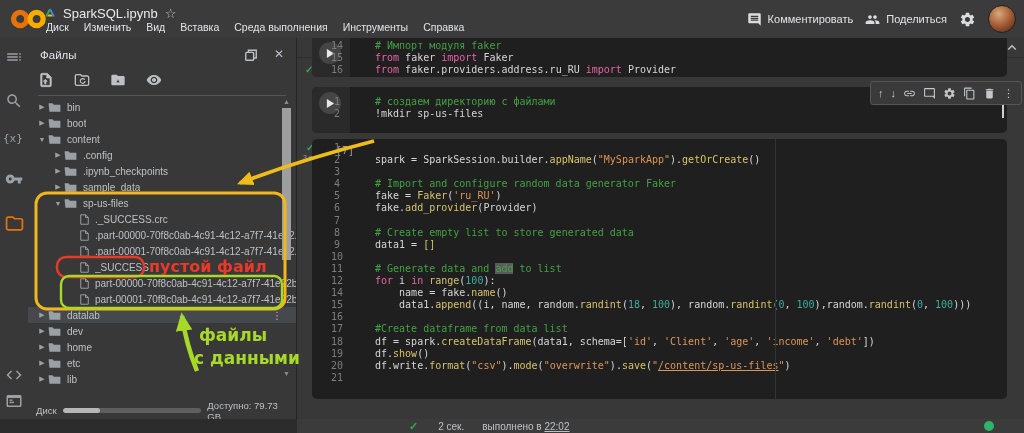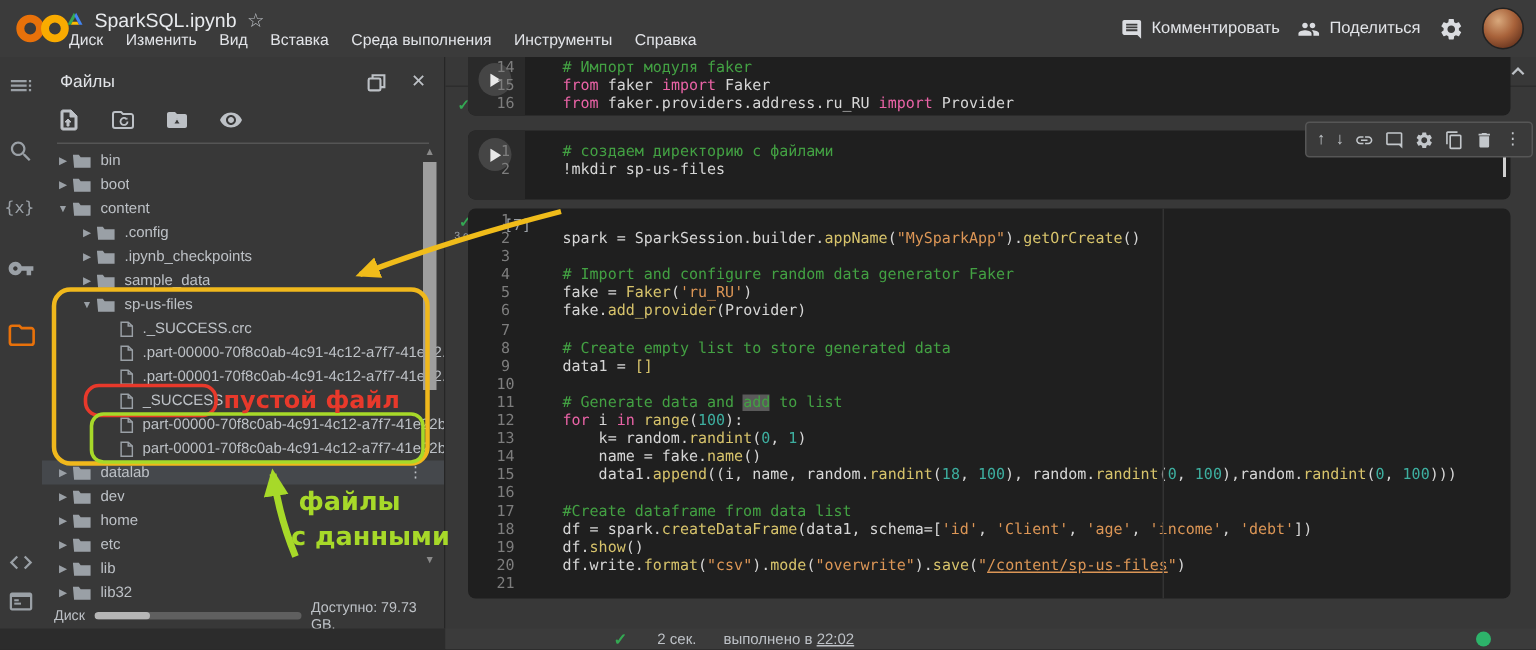--- a/index.html
+++ b/index.html
@@ -369,29 +369,20 @@
         </div>
         <div class="tree-row" style="padding-left: 8px;">
           <span class="caret">▶</span>
           <span class="ticon">
             <svg viewBox="0 0 16 14" width="13" height="11">
               <path d="M0.5,1.5 h5 l1.6,2 h8.4 v9 h-14 z" fill="#9aa0a6"></path>
             </svg>
           </span>
           <span class="tlabel">lib</span>
         </div>
-        <div class="tree-row" style="padding-left: 8px;">
-          <span class="caret">▶</span>
-          <span class="ticon">
-            <svg viewBox="0 0 16 14" width="13" height="11">
-              <path d="M0.5,1.5 h5 l1.6,2 h8.4 v9 h-14 z" fill="#9aa0a6"></path>
-            </svg>
-          </span>
-          <span class="tlabel">lib32</span>
-        </div>
       </div>
     <span id="fp-scroll-up">▲</span>
     <div id="fp-thumb"></div>
     <span id="fp-scroll-dn">▼</span>
     <div id="fp-footer">
       <span class="dlabel">Диск</span>
       <div id="disk-bar">
           <div id="disk-fill" style="width: 27%;"></div>
         </div>
       <span id="disk-avail">Доступно: 79.73 GB.</span>
@@ -484,21 +475,20 @@
           <div class="line"><span class="ln">3</span><span></span></div>
           <div class="line"><span class="ln">4</span><span><span class="sg-c"># Import and configure random data generator Faker</span></span></div>
           <div class="line"><span class="ln">5</span><span><span class="sg-p">fake = </span><span class="sg-f">Faker</span><span class="sg-p">(</span><span class="sg-s">'ru_RU'</span><span class="sg-p">)</span></span></div>
           <div class="line"><span class="ln">6</span><span><span class="sg-p">fake.</span><span class="sg-f">add_provider</span><span class="sg-p">(Provider)</span></span></div>
           <div class="line"><span class="ln">7</span><span></span></div>
           <div class="line"><span class="ln">8</span><span><span class="sg-c"># Create empty list to store generated data</span></span></div>
           <div class="line"><span class="ln">9</span><span><span class="sg-p">data1 = </span><span class="sg-f">[]</span></span></div>
           <div class="line"><span class="ln">10</span><span></span></div>
           <div class="line"><span class="ln">11</span><span><span class="sg-c"># Generate data and </span><span class="sg-h">add</span><span class="sg-c"> to list</span></span></div>
           <div class="line"><span class="ln">12</span><span><span class="sg-k">for</span><span class="sg-p"> i </span><span class="sg-k">in</span><span class="sg-p"> </span><span class="sg-f">range</span><span class="sg-p">(</span><span class="sg-n">100</span><span class="sg-p">):</span></span></div>
-          <div class="line"><span class="ln">13</span><span><span class="sg-p">    k= random.</span><span class="sg-f">randint</span><span class="sg-p">(</span><span class="sg-n">0</span><span class="sg-p">, </span><span class="sg-n">1</span><span class="sg-p">)</span></span></div>
           <div class="line"><span class="ln">14</span><span><span class="sg-p">    name = fake.</span><span class="sg-f">name</span><span class="sg-p">()</span></span></div>
           <div class="line"><span class="ln">15</span><span><span class="sg-p">    data1.</span><span class="sg-f">append</span><span class="sg-p">((i, name, random.</span><span class="sg-f">randint</span><span class="sg-p">(</span><span class="sg-n">18</span><span class="sg-p">, </span><span class="sg-n">100</span><span class="sg-p">), random.</span><span class="sg-f">randint</span><span class="sg-p">(</span><span class="sg-n">0</span><span class="sg-p">, </span><span class="sg-n">100</span><span class="sg-p">),random.</span><span class="sg-f">randint</span><span class="sg-p">(</span><span class="sg-n">0</span><span class="sg-p">, </span><span class="sg-n">100</span><span class="sg-p">)))</span></span></div>
           <div class="line"><span class="ln">16</span><span></span></div>
           <div class="line"><span class="ln">17</span><span><span class="sg-c">#Create dataframe from data list</span></span></div>
           <div class="line"><span class="ln">18</span><span><span class="sg-p">df = spark.</span><span class="sg-f">createDataFrame</span><span class="sg-p">(data1, schema=[</span><span class="sg-s">'id'</span><span class="sg-p">, </span><span class="sg-s">'Client'</span><span class="sg-p">, </span><span class="sg-s">'age'</span><span class="sg-p">, </span><span class="sg-s">'income'</span><span class="sg-p">, </span><span class="sg-s">'debt'</span><span class="sg-p">])</span></span></div>
           <div class="line"><span class="ln">19</span><span><span class="sg-p">df.</span><span class="sg-f">show</span><span class="sg-p">()</span></span></div>
           <div class="line"><span class="ln">20</span><span><span class="sg-p">df.write.</span><span class="sg-f">format</span><span class="sg-p">(</span><span class="sg-s">"csv"</span><span class="sg-p">).</span><span class="sg-f">mode</span><span class="sg-p">(</span><span class="sg-s">"overwrite"</span><span class="sg-p">).</span><span class="sg-f">save</span><span class="sg-p">(</span><span class="sg-s">"</span><span class="sg-l">/content/sp-us-files</span><span class="sg-s">"</span><span class="sg-p">)</span></span></div>
           <div class="line"><span class="ln">21</span><span></span></div>
         </div>
       <div id="ruler"></div>

